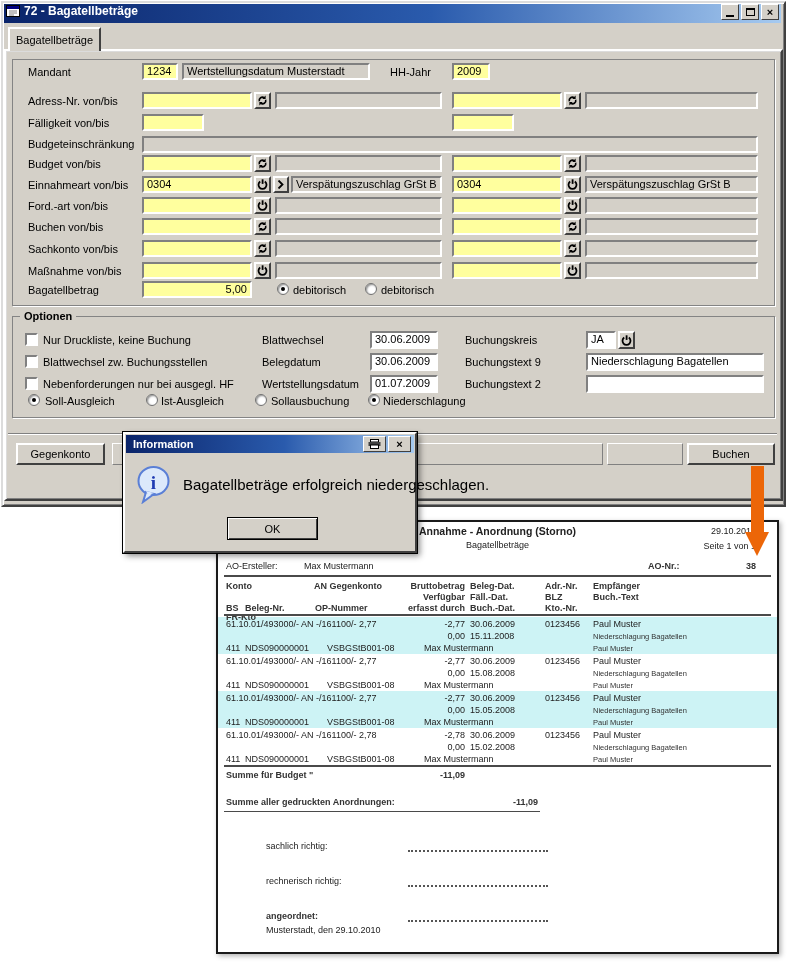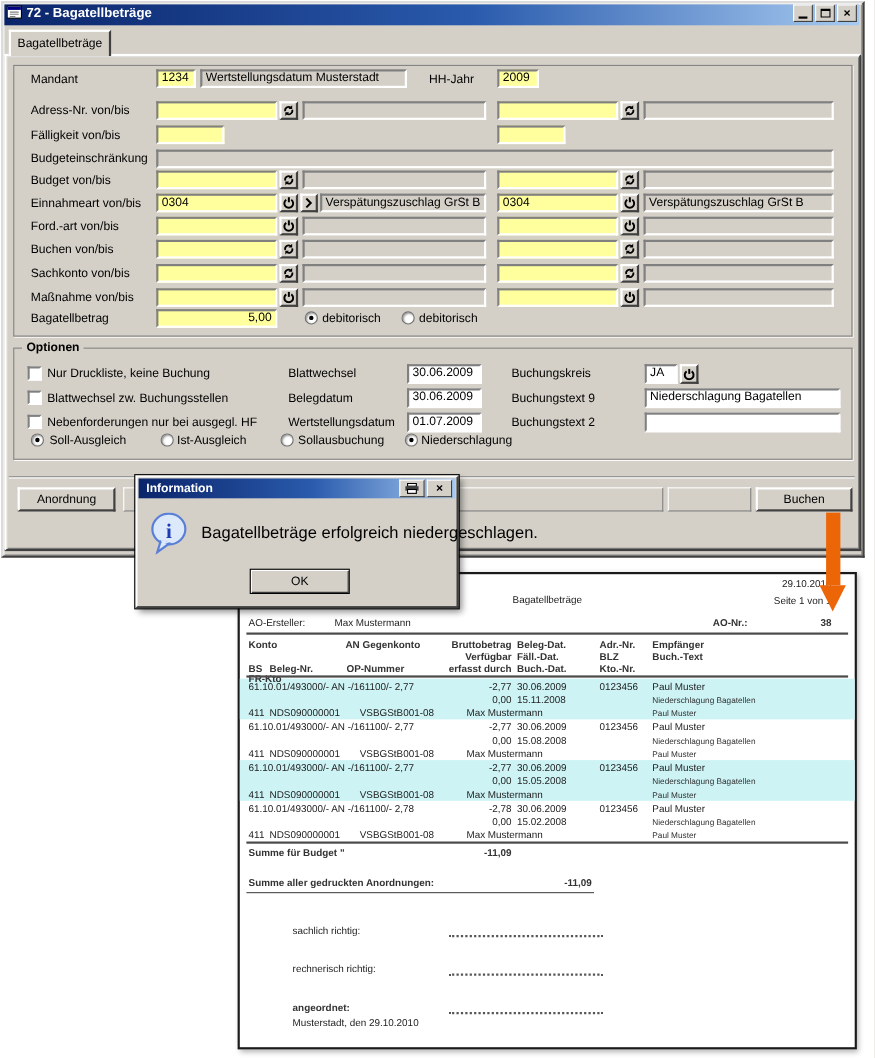--- a/index.html
+++ b/index.html
@@ -294,29 +294,30 @@
       <svg width="11" height="11" viewBox="0 0 11 11">
         <path d="M3.2 2.6a4 4 0 1 0 4.6 0" fill="none" stroke="#000" stroke-width="1.8"></path>
         <rect x="4.7" y="0.3" width="1.8" height="4.6" fill="#000"></rect>
       </svg>
     </div>
   <div class="a lblw" style="left:465px;top:356px">Buchungstext 9</div>
   <div class="a inp wht" style="left:586px;top:353px;width:178px;height:18px">Niederschlagung Bagatellen</div>
   <div class="a lblw" style="left:465px;top:378px">Buchungstext 2</div>
   <div class="a inp wht" style="left:586px;top:375px;width:178px;height:18px"></div>
 
-  <div class="a btn" style="left:16px;top:443px;width:89px;height:22px">Anordnung</div>
+  <div class="a btn" style="left:16px;top:443px;width:89px;height:22px">Gegenkonto</div>
   <div class="a btn-empty" style="left:112px;top:443px;width:491px;height:22px"></div>
   <div class="a btn-empty" style="left:607px;top:443px;width:76px;height:22px"></div>
   <div class="a btn" style="left:687px;top:443px;width:88px;height:22px">Buchen</div>
 
   <div class="a rep" style="left:216px;top:520px;width:563px;height:434px"></div>
   <div class="a cyan" style="left:218px;top:617px;width:559px;height:37px"></div>
   <div class="a cyan" style="left:218px;top:691px;width:559px;height:37px"></div>
 
+  <div class="a rt ctr" style="left:218px;top:525px;width:559px">Annahme - Anordnung (Storno)</div>
   <div class="a r9 tr" style="left:560px;top:526px;width:196px">29.10.2010</div>
   <div class="a r9 ctr" style="left:218px;top:540px;width:559px">Bagatellbeträge</div>
   <div class="a r9 tr" style="left:560px;top:541px;width:196px">Seite 1 von 1</div>
 
   <div class="a r9" style="left:226px;top:561px">AO-Ersteller:</div>
   <div class="a r9" style="left:304px;top:561px">Max Mustermann</div>
   <div class="a r9 rb" style="left:648px;top:561px">AO-Nr.:</div>
   <div class="a r9 rb tr" style="left:700px;top:561px;width:56px">38</div>
 
   <div class="a rrule" style="left:224px;top:575px;width:547px;height:2px"></div>

